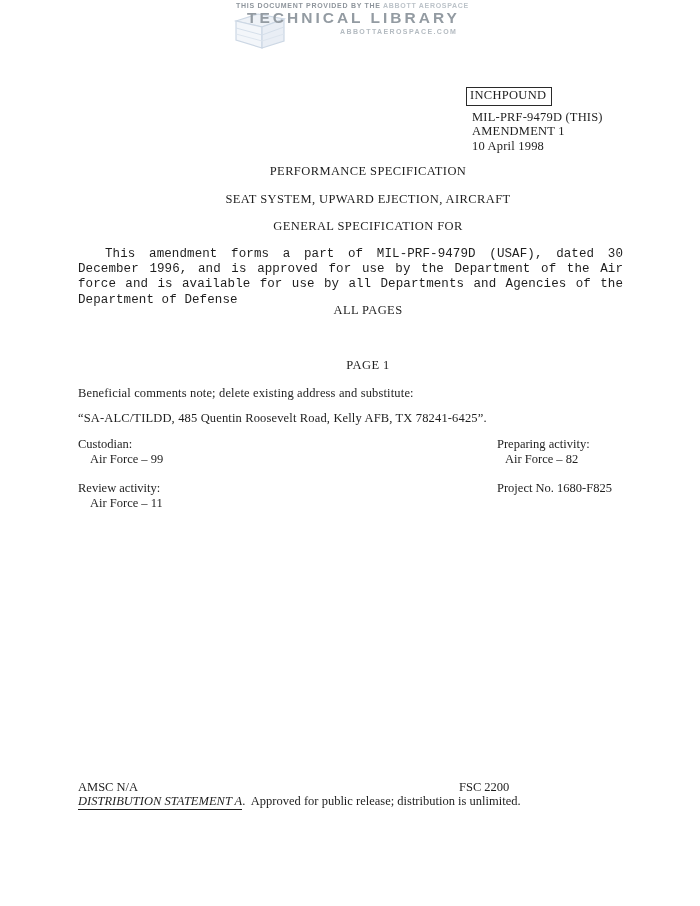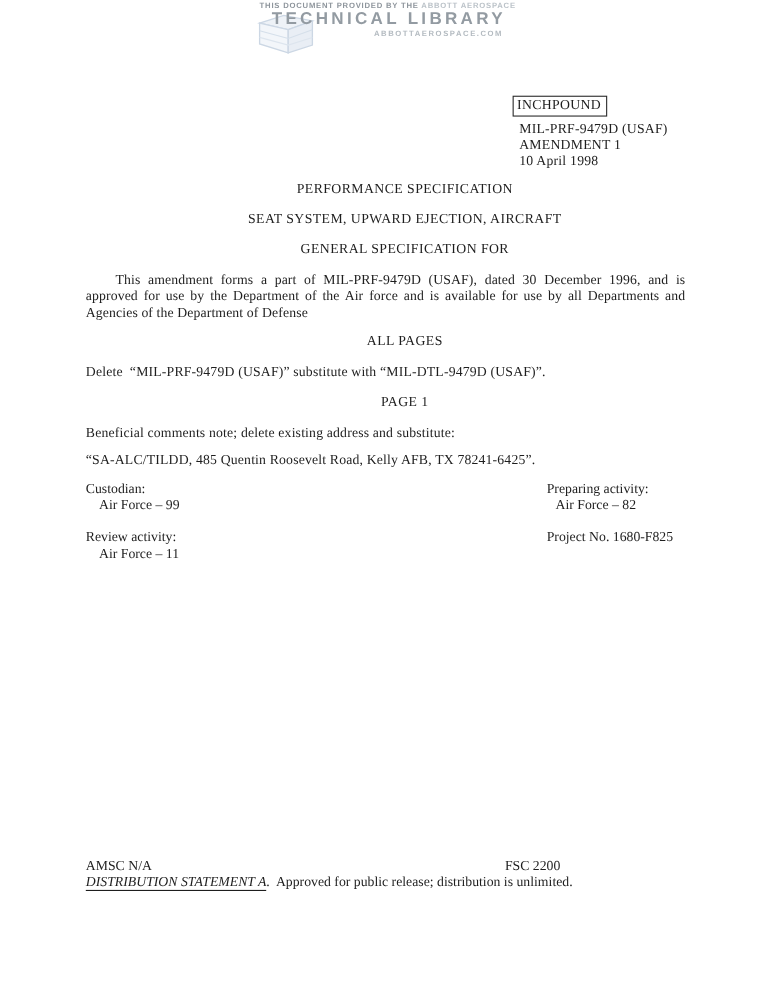--- a/index.html
+++ b/index.html
@@ -48,20 +48,21 @@
     padding: 0px 5px 2px 3px;
     letter-spacing: 0.3px;
   }
   .docid-lines { left: 472px; top: 110px; line-height: 14.4px; letter-spacing: 0.2px; }
 
   
   .para {
     left: 78px; top: 247px; width: 545px;
     text-align: justify; text-indent: 27px; line-height: 15.2px;
     letter-spacing: 0.1px;
+    font-family: Liberation Mono, monospace;
   }
   .leftline { left: 78px; letter-spacing: 0.15px; }
 
   .col-left { left: 78px; }
   .col-left-ind { left: 90px; }
   .col-right { left: 497px; }
   .col-right-ind { left: 505px; }
 
   .underlined { border-bottom: 1.2px solid #1e1e1e; padding-bottom: 0.5px; font-style: italic; }
 </style>
@@ -79,34 +80,33 @@
       <polyline points="5,28 31,35 53,28" stroke="#dde5ee" stroke-width="1"></polyline>
     </svg>
     <div class="abs brand-line1"><span class="brand-prefix">THIS DOCUMENT PROVIDED BY THE</span><span> </span><span class="brand-suffix">ABBOTT AEROSPACE</span></div>
     <div class="abs brand-line2">TECHNICAL LIBRARY</div>
     <div class="abs brand-line3">ABBOTTAEROSPACE.COM</div>
   </div>
 
   <div>
     <div class="abs inchpound-box">INCHPOUND</div>
     <div class="abs docid-lines">
-      <div>MIL-PRF-9479D (USAF)</div>
+      <div>MIL-PRF-9479D (THIS)</div>
       <div>AMENDMENT 1</div>
       <div>10 April 1998</div>
     </div>
   </div>
 
   <div class="abs center" style="top:164px">PERFORMANCE SPECIFICATION</div>
   <div class="abs center" style="top:219px">GENERAL SPECIFICATION FOR</div>
   <div class="abs center" style="top:192px">SEAT SYSTEM, UPWARD EJECTION, AIRCRAFT</div>
 
   <div class="abs para">This amendment forms a part of MIL-PRF-9479D (USAF), dated 30 December 1996, and is approved for use by the Department of the Air force and is available for use by all Departments and Agencies of the Department of Defense</div>
 
   <div class="abs center" style="top:303px">ALL PAGES</div>
-  <div class="abs leftline prewrap" style="top:331px">Delete  “MIL-PRF-9479D (USAF)” substitute with “MIL-DTL-9479D (USAF)”.</div>
 
   <div class="abs center" style="top:358px">PAGE 1</div>
   <div class="abs leftline" style="top:386px">Beneficial comments note; delete existing address and substitute:</div>
   <div class="abs leftline" style="top:411px">“SA-ALC/TILDD, 485 Quentin Roosevelt Road, Kelly AFB, TX 78241-6425”.</div>
 
   <div>
     <div class="abs col-left" style="top:437px">Custodian:</div>
     <div class="abs col-left-ind" style="top:452px">Air Force – 99</div>
     <div class="abs col-right" style="top:437px">Preparing activity:</div>
     <div class="abs col-right-ind" style="top:452px">Air Force – 82</div>

